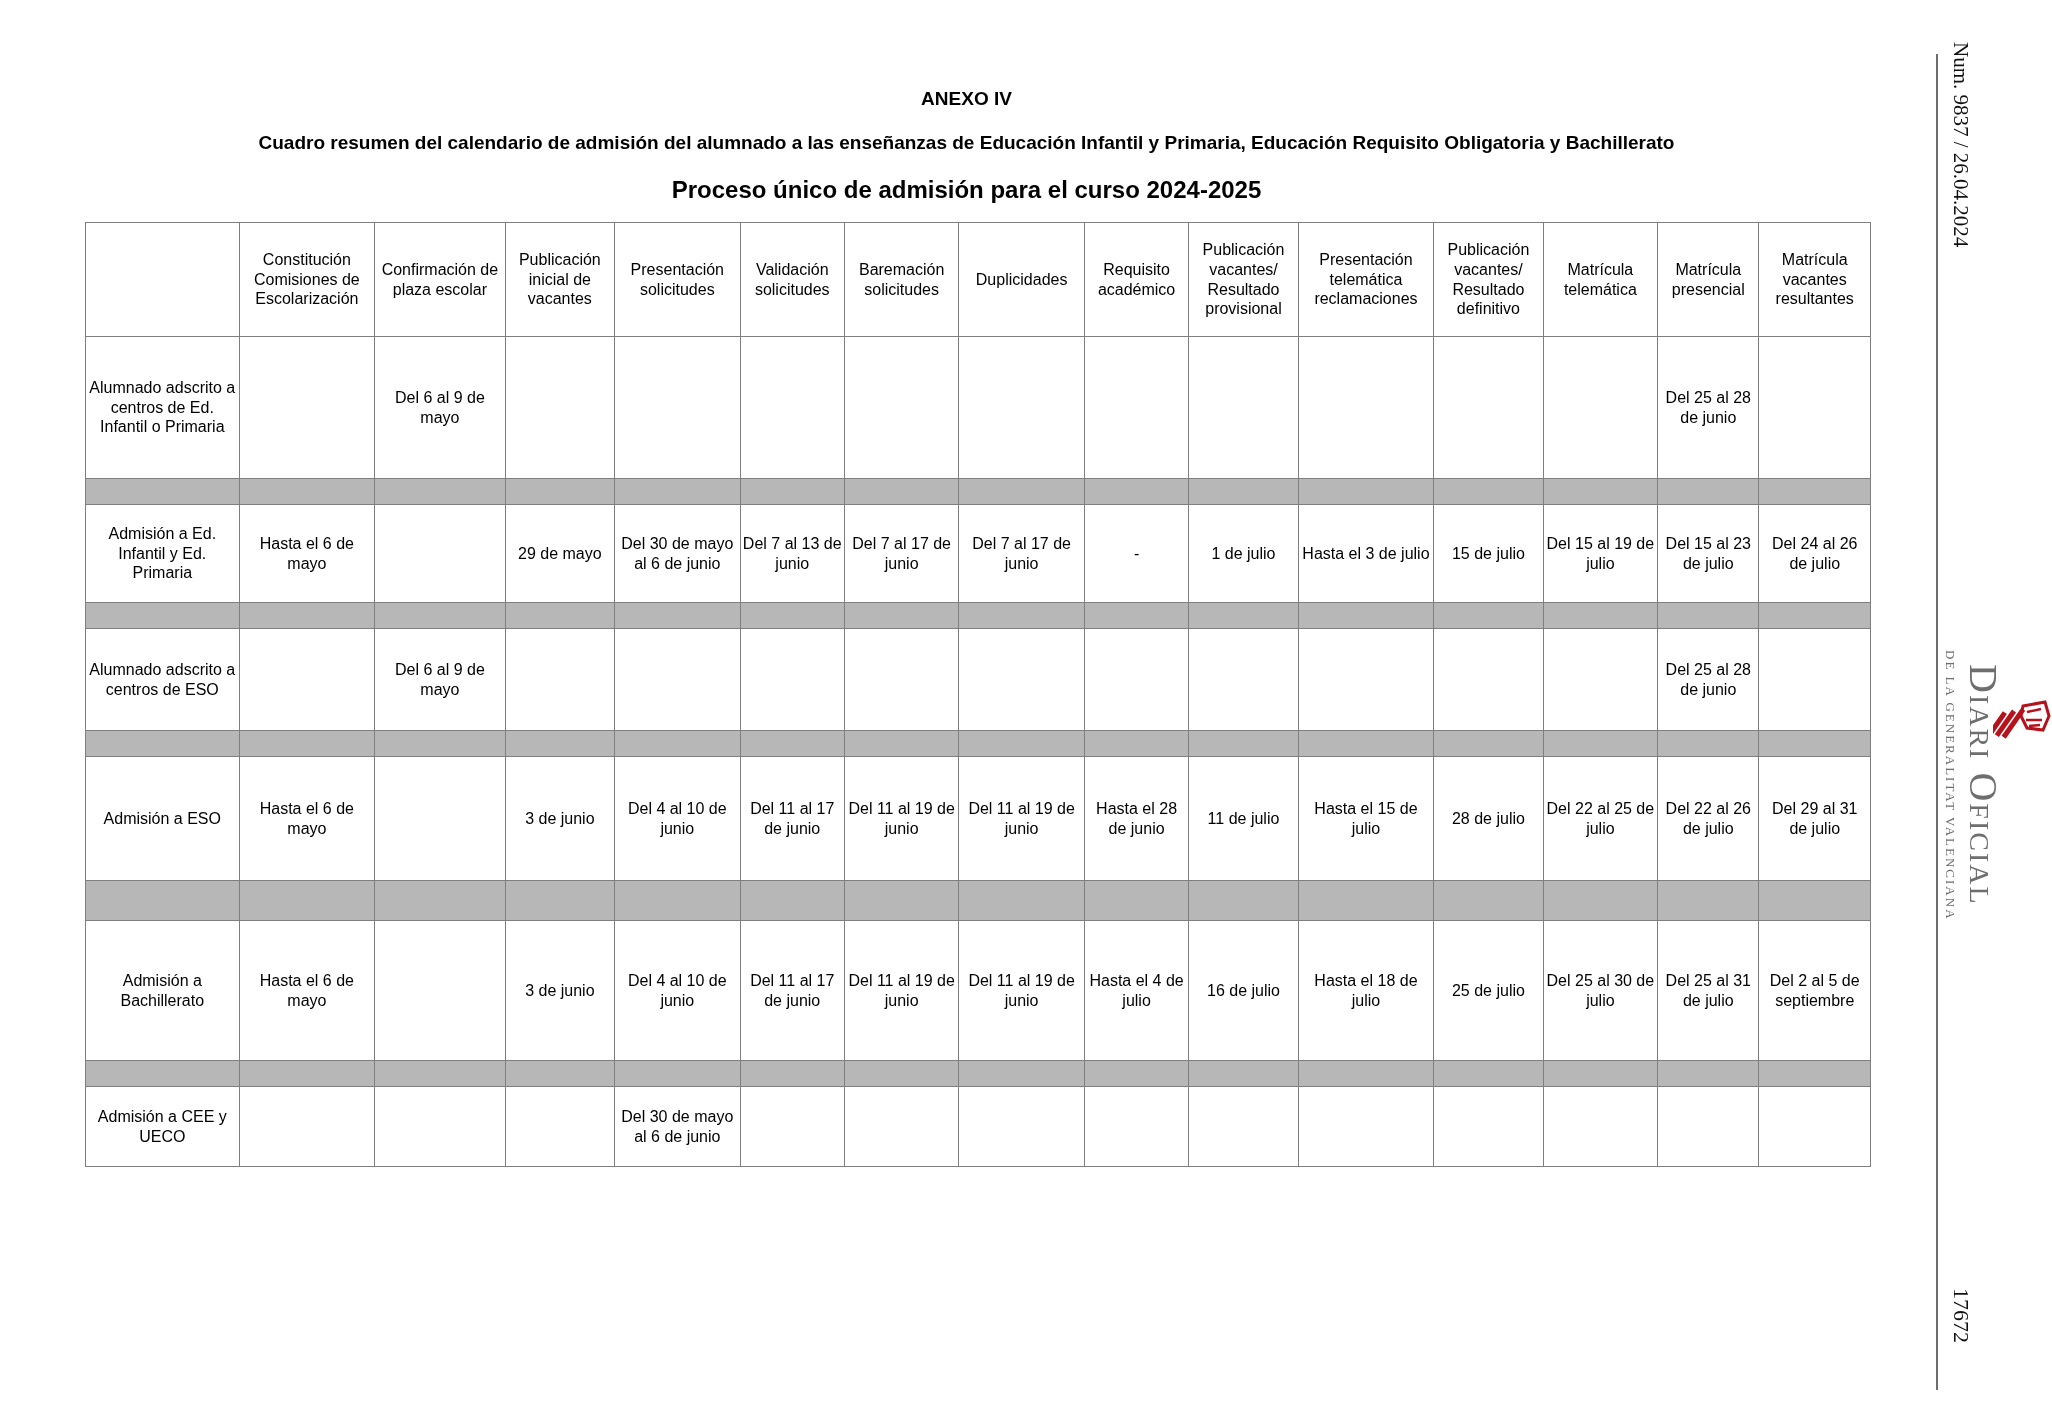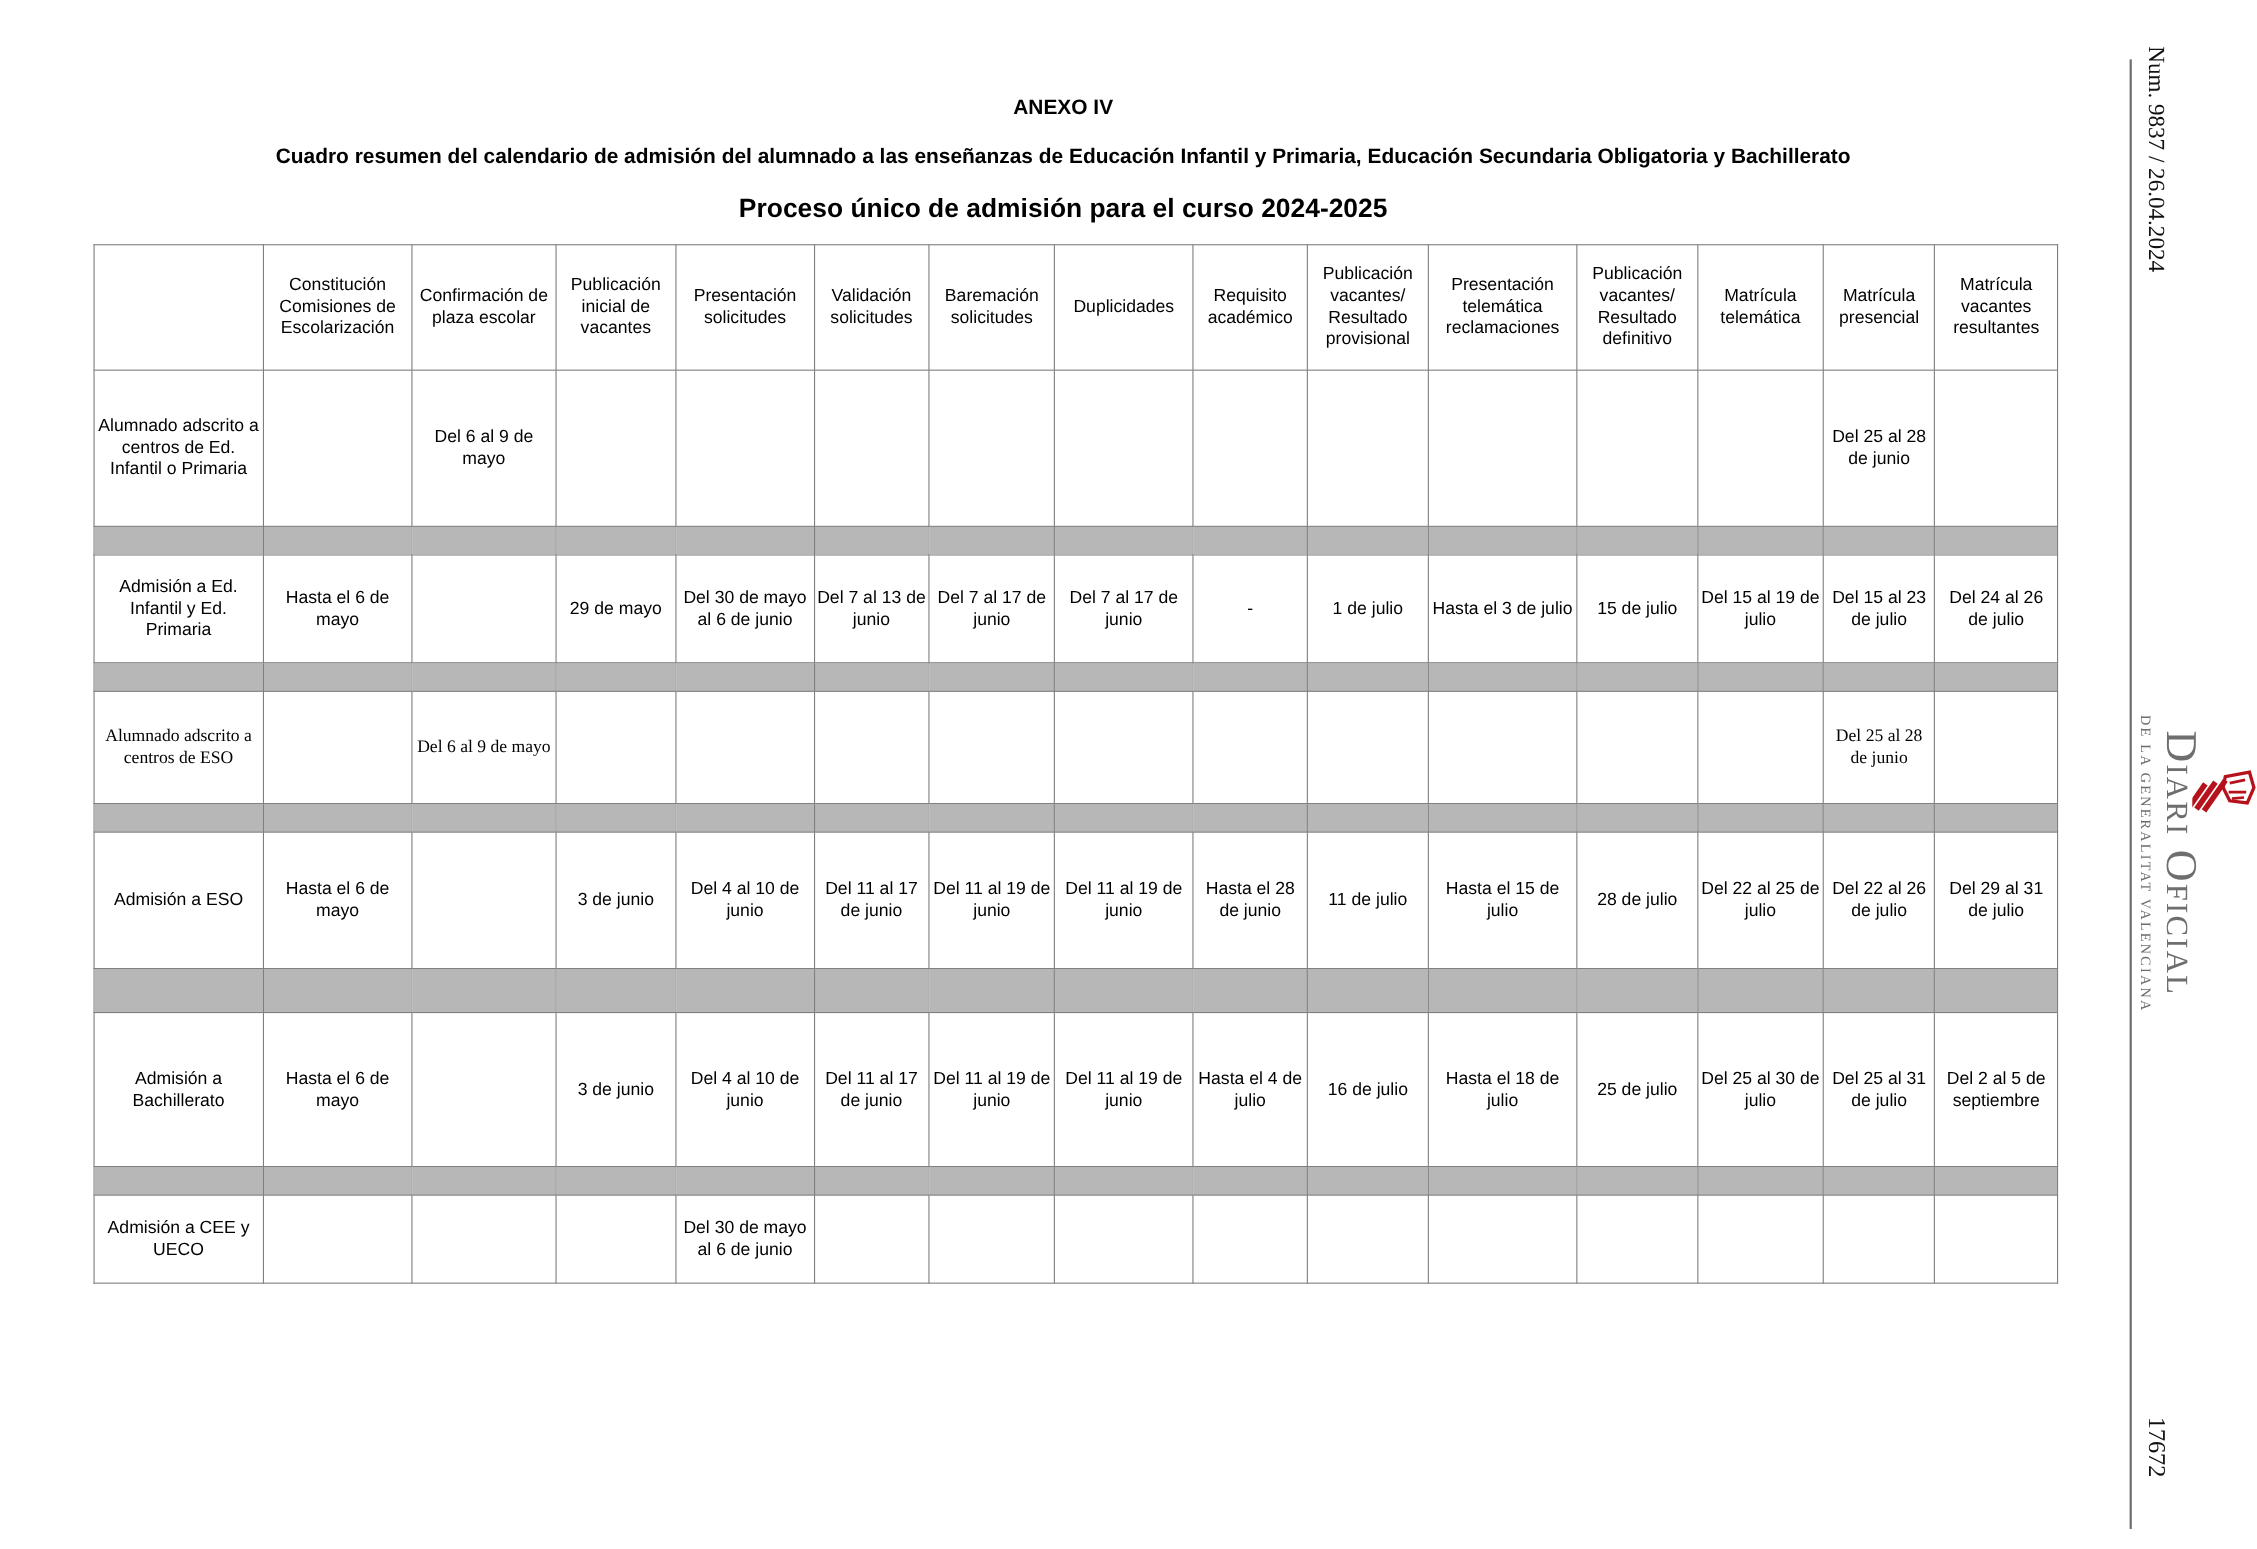--- a/index.html
+++ b/index.html
@@ -47,21 +47,21 @@
     position: absolute; left: 1948px; top: 1288px;
     font-family: "Liberation Serif", serif; font-size: 22px; color: #111;
   }
 </style>
 </head>
 <body>
 
 <div class="content">
   <div class="title-block">
     <div class="title-main">ANEXO IV</div>
-    <div class="title-sub">Cuadro resumen del calendario de admisión del alumnado a las enseñanzas de Educación Infantil y Primaria, Educación Secundaria Obligatoria y Bachillerato</div>
+    <div class="title-sub">Cuadro resumen del calendario de admisión del alumnado a las enseñanzas de Educación Infantil y Primaria, Educación Requisito Obligatoria y Bachillerato</div>
     <div class="title-sub2">Proceso único de admisión para el curso 2024-2025</div>
   </div>
   <table class="cal">
     <colgroup>
         <col style="width: 153px;">
         <col style="width: 135px;">
         <col style="width: 130px;">
         <col style="width: 109px;">
         <col style="width: 125px;">
         <col style="width: 104px;">
@@ -156,21 +156,21 @@
           <td></td>
           <td></td>
           <td></td>
           <td></td>
           <td></td>
           <td></td>
           <td></td>
           <td></td>
           <td></td>
         </tr>
-        <tr style="height: 102px; font-family: Liberation Serif, serif;">
+        <tr style="height: 102px;">
           <th class="rowlabel">Alumnado adscrito a centros de ESO</th>
           <td></td>
           <td>Del 6 al 9 de mayo</td>
           <td></td>
           <td></td>
           <td></td>
           <td></td>
           <td></td>
           <td></td>
           <td></td>

